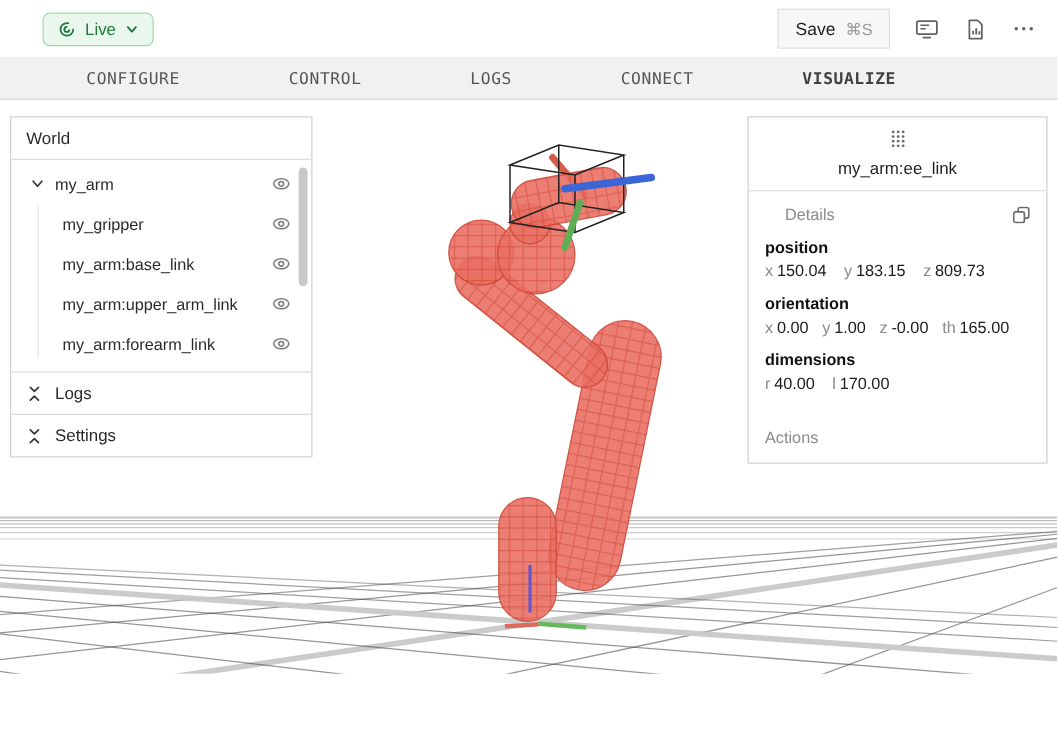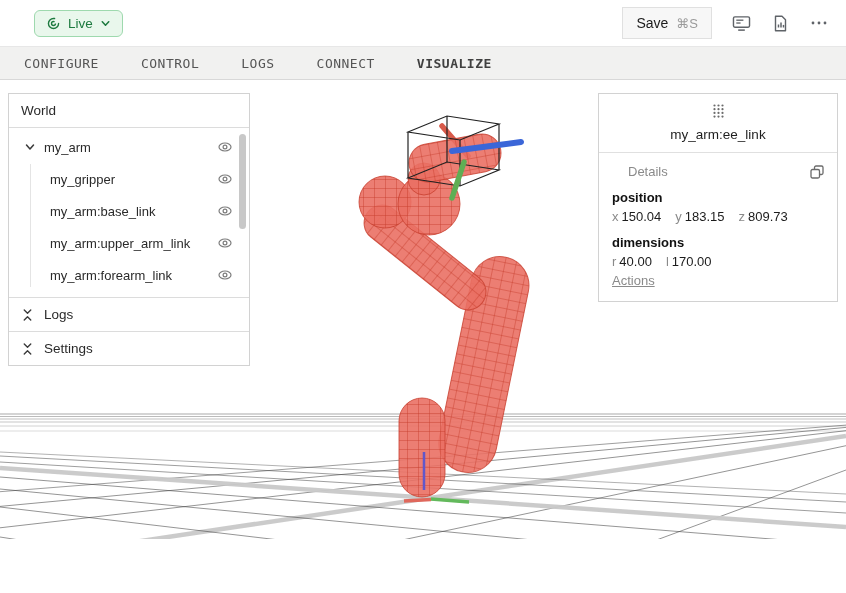--- a/index.html
+++ b/index.html
@@ -14,21 +14,21 @@
   .live-pill { margin-left:14px; display:flex; align-items:center; gap:7px; padding:5px 11px; background:#e9f7ec; border:1px solid #9ed9ae; border-radius:6px; color:#1d7a3f; font-size:13.5px; cursor:pointer; }
   .live-pill svg { display:block; }
   .topbar-right { display:flex; align-items:center; gap:18px; }
   .save-btn { display:flex; align-items:flex-end; gap:8px; padding:7px 13px; background:#f7f7f7; border:1px solid #e0e0e0; border-radius:0; cursor:pointer; font-size:14px; color:#1c1c1c; }
   .save-kbd { color:#9a9a9a; font-size:13px; }
   .icon-btn { background:none; border:none; cursor:pointer; color:#5f6368; display:flex; align-items:center; padding:2px; }
   .more-btn { font-size:17px; color:#5f6368; letter-spacing:1px; }
 
   
   .navbar { height:34px; background:#f1f1f0; border-top:1px solid #e7e7e7; border-bottom:1px solid #d8d8d8; display:flex; align-items:center; gap:42px; padding:0 24px; }
-  .tab { font-family:"DejaVu Sans Mono", monospace; font-size:13px; letter-spacing:.5px; color:#555; cursor:pointer; }
+  .tab { font-family:"DejaVu Sans Mono", monospace; font-size:13px; letter-spacing:.5px; color:#555; cursor:pointer;margin-left:45px; }
   .tab.active { color:#404040; font-weight:bold; }
 
   
   .scene { position:relative; height:459px; background:#fff; overflow:hidden; }
   .scene-svg { position:absolute; left:0; top:0; }
 
   
   .panel { position:absolute; background:#fff; border:1px solid #d2d2d2; z-index:3; }
   .left-panel { left:8px; top:13px; width:242px; }
   .lp-header { padding:9px 12px; font-size:13.5px; color:#2a2a2a; border-bottom:1px solid #dcdcdc; }
@@ -47,21 +47,21 @@
   .rp-header { display:flex; align-items:center; gap:9px; padding:10px 12px; font-size:13.5px; color:#1f1f1f; border-bottom:1px solid #e0e0e0;flex-direction:column; }
   .drag-dots { color:#6b6b6b; display:flex; cursor:grab; }
   .rp-body { padding:11px 13px 13px; }
   .details-row { display:flex; align-items:center; justify-content:space-between; color:#8a8a8a; font-size:13px;margin-left:16px; }
   .copy-ic { color:#6b6b6b; display:flex; cursor:pointer; }
   .field-block { margin-top:11px; }
   .field-label { font-weight:bold; font-size:13px; color:#111; }
   .vals { margin-top:4px; display:flex; gap:14px; font-size:13px; }
   .vk { color:#8a8a8a; margin-right:3px; }
   .vv { color:#1c1c1c; }
-  .actions-label { margin-top:4px; color:#8a8a8a; font-size:13px;text-decoration:underline; }
+  .actions-label { margin-top:28px; color:#8a8a8a; font-size:13px; }
   .enter-btn { margin-top:8px; width:100%; display:flex; align-items:center; justify-content:center; gap:8px; padding:8px 0; background:#fafafa; border:1px solid #d2d2d2; font-size:13px; color:#222; cursor:pointer; font-family:"Liberation Sans",sans-serif; }
   .enter-btn svg { color:#6b6b6b; }
 </style>
 </head>
 <body>
 
 <div class="topbar">
   <div style="display:flex;align-items:center;">
     <div class="live-pill">
       <svg width="15" height="15" viewBox="0 0 16 16">
@@ -320,20 +320,29 @@
 
       <div class="field-block">
         <div class="field-label">position</div>
         <div class="vals">
           <span><span class="vk">x</span><span class="vv">150.04</span></span>
           <span><span class="vk">y</span><span class="vv">183.15</span></span>
           <span><span class="vk">z</span><span class="vv">809.73</span></span>
         </div>
       </div>
 
+      <div class="field-block">
+        <div class="field-label">orientation</div>
+        <div class="vals" style="gap:11px;">
+          <span><span class="vk">x</span><span class="vv">0.00</span></span>
+          <span><span class="vk">y</span><span class="vv">1.00</span></span>
+          <span><span class="vk">z</span><span class="vv">-0.00</span></span>
+          <span><span class="vk">th</span><span class="vv">165.00</span></span>
+        </div>
+      </div>
 
       <div class="field-block">
         <div class="field-label">dimensions</div>
         <div class="vals">
           <span><span class="vk">r</span><span class="vv">40.00</span></span>
           <span><span class="vk">l</span><span class="vv">170.00</span></span>
         </div>
       </div>
 
       <div class="actions-label">Actions</div>

